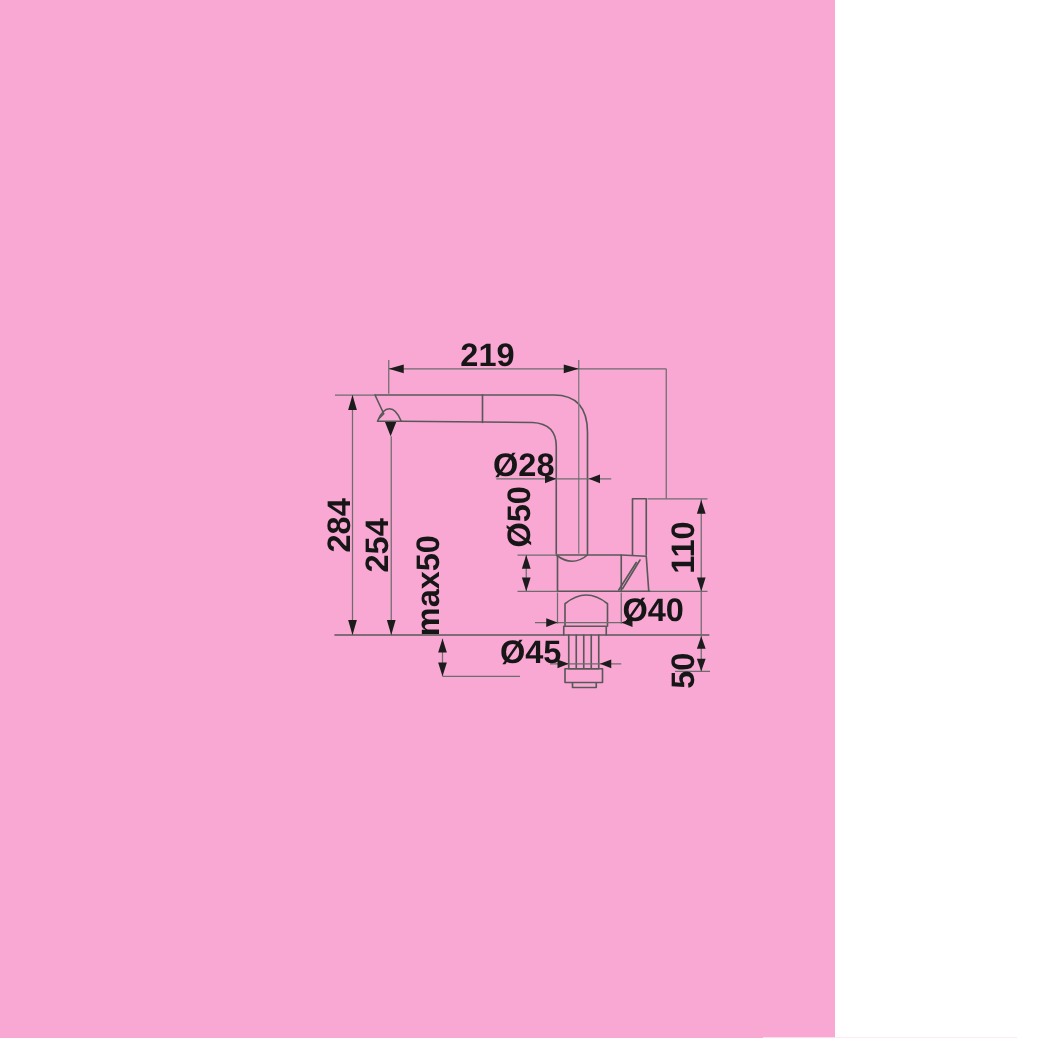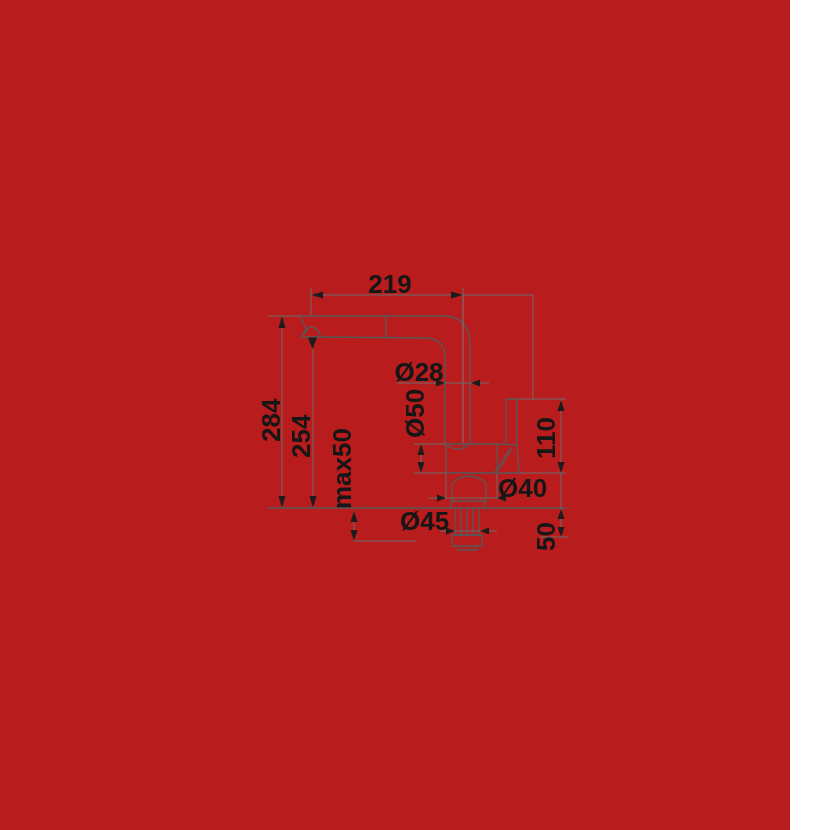--- a/index.html
+++ b/index.html
@@ -2,23 +2,23 @@
 <html><head>
 <meta charset="utf-8">
 <style>
   html, body {
     margin: 0;
     padding: 0;
     background: #ffffff;
   }
   .canvas {
     position: relative;
-    width: 790px;
+    width: 668px;
     height: 830px;
-    background: #b91c1c;
+    background: #f9a8d4;
     overflow: hidden;
     font-family: "Liberation Sans", sans-serif;
   }
   svg text {
     font-family: "Liberation Sans", "DejaVu Sans", sans-serif;
     font-weight: bold;
     font-size: 26px;
     fill: #161616;
   }
   .outline {

